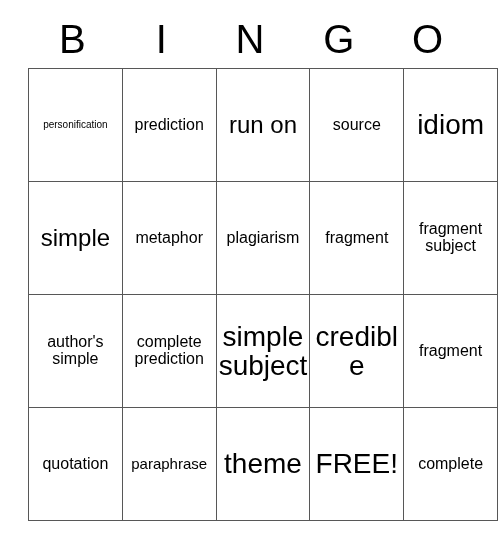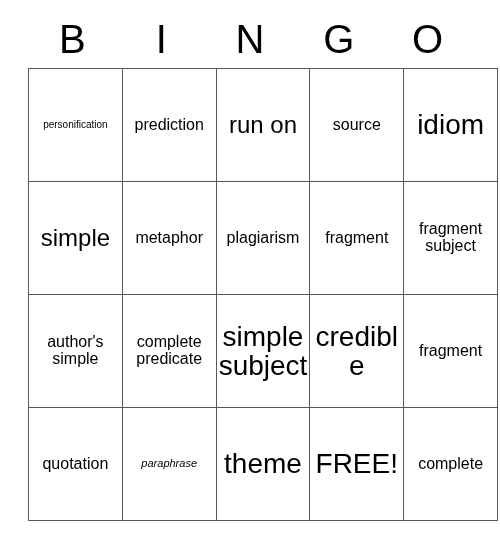--- a/index.html
+++ b/index.html
@@ -56,21 +56,21 @@
     overflow: hidden;
     line-height: 1.04;
     word-wrap: break-word;
   }
 
   
   .fs-xxl { font-size: 24px; }
   .fs-xl  { font-size: 28px; }
   .fs-lg  { font-size: 16px; }
   .fs-md  { font-size: 16px; }
-  .fs-sm  { font-size: 11px; font-style: italic; }
+  .fs-sm  { font-size: 15px; }
   .fs-xxs { font-size: 10px; }
 
   .cell-text { display: block; }
 </style>
 </head>
 <body>
 
 <div class="card">
 
   <div class="header">
@@ -115,21 +115,21 @@
           </td>
         <td class="fs-md">
             <span class="cell-text">fragment subject</span>
           </td>
       </tr>
       <tr>
         <td class="fs-lg">
             <span class="cell-text">author's simple</span>
           </td>
         <td class="fs-md">
-            <span class="cell-text">complete predicate</span>
+            <span class="cell-text">complete prediction</span>
           </td>
         <td class="fs-xl">
             <span class="cell-text">simple subject</span>
           </td>
         <td class="fs-xl">
             <span class="cell-text">credible</span>
           </td>
         <td class="fs-md">
             <span class="cell-text">fragment</span>
           </td>

